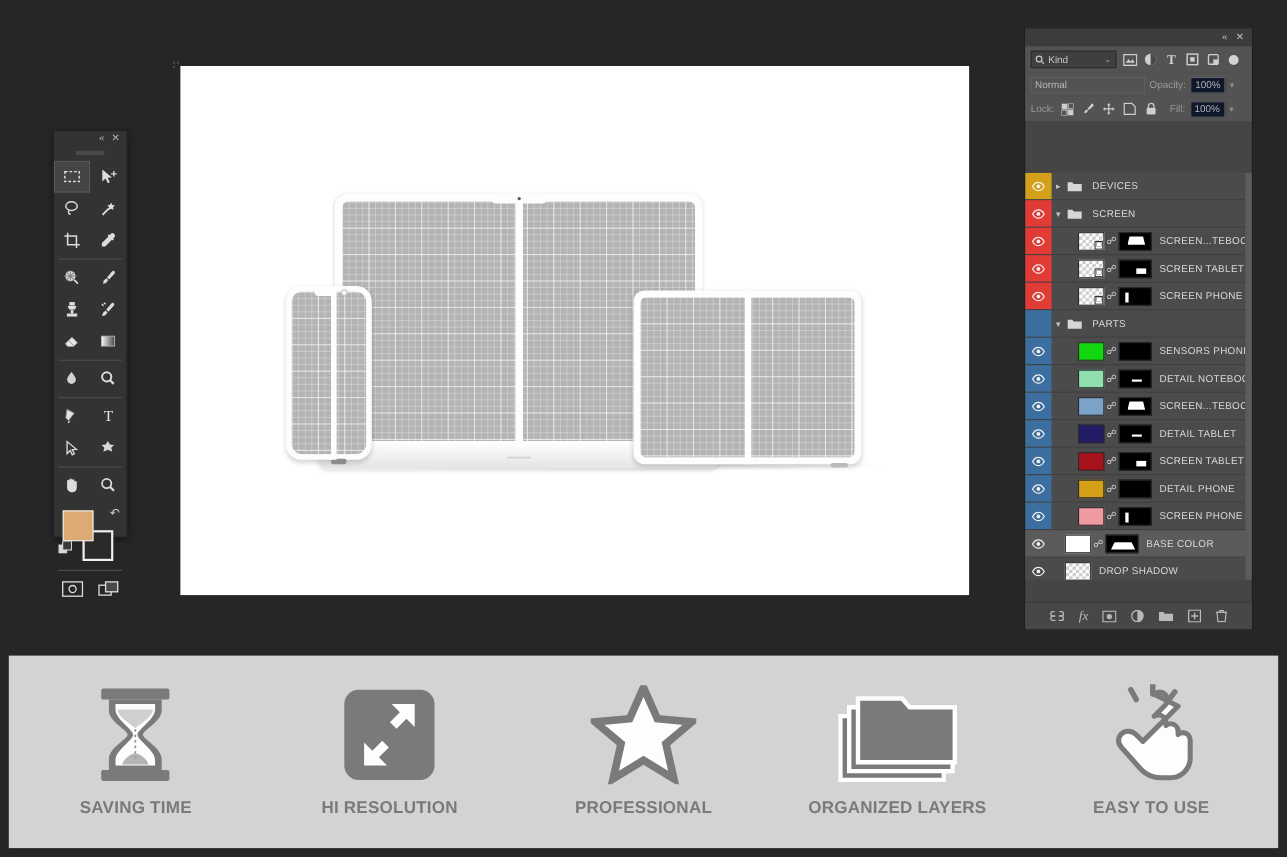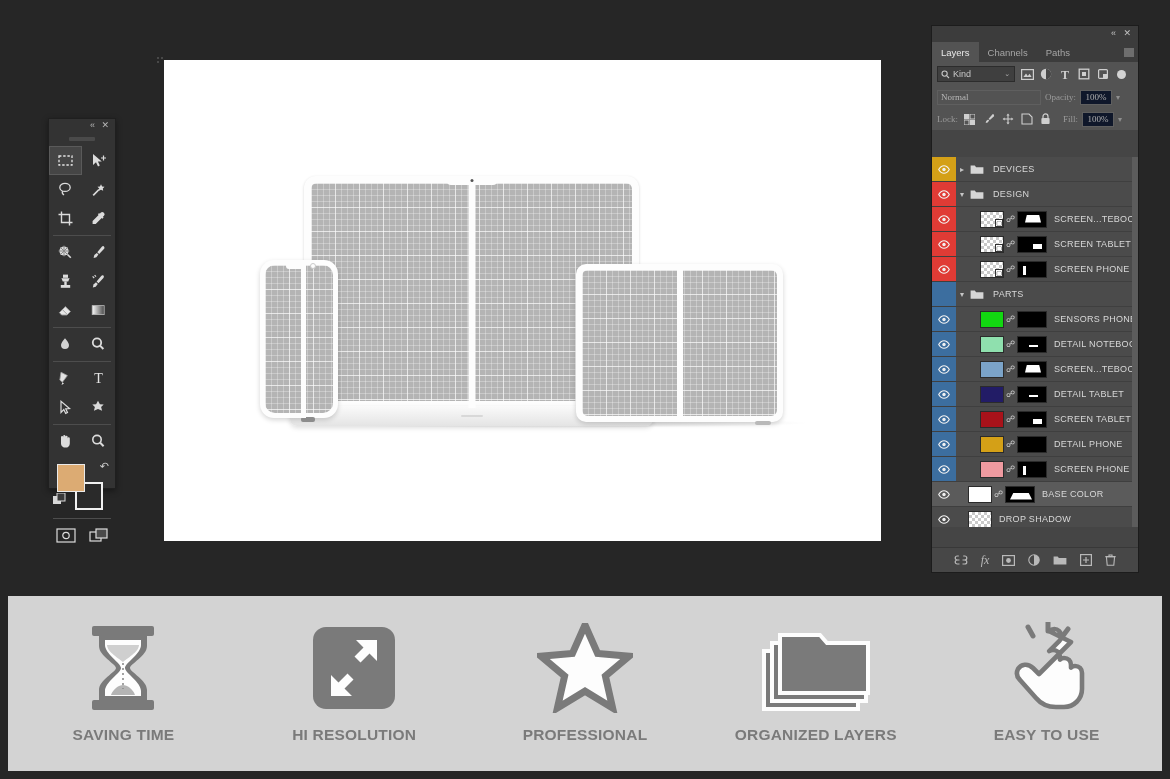--- a/index.html
+++ b/index.html
@@ -119,21 +119,21 @@
     height:24px; background:#535353; display:flex; align-items:center; padding:0 5px; gap:5px;
   }
   .kind-box {
     width:78px; height:16px; background:#3f3f3f; border:1px solid #2c2c2c;
     display:flex; align-items:center; gap:3px; padding:0 3px; position:relative;
   }
   .kind-box .lbl { font-size:9px; color:#c8c8c8; }
   .kind-box .chev { position:absolute; right:4px; color:#b0b0b0; font-size:7px; }
   .fi { width:14px; display:flex; align-items:center; justify-content:center; }
   .toggle-dot { width:9px; height:9px; border-radius:50%; background:#d3d3d3; margin-left:2px; }
-  .blend-row, .lock-row { height:22px; background:#535353; display:flex; align-items:center; padding:0 5px; font-size:9px; color:#9a9a9a; gap:4px;font-family:Liberation Serif, serif; }
+  .blend-row, .lock-row { height:22px; background:#535353; display:flex; align-items:center; padding:0 5px; font-size:9px; color:#9a9a9a; gap:4px; }
   .blend-sel { width:104px; height:15px; background:#535353; border:1px solid #5f5f5f; color:#b8b8b8; font-size:9px; display:flex; align-items:center; padding:0 3px; }
   .op-val { width:32px; height:15px; background:#0f172a; border:1px solid #5f5f5f; color:#b0b0b0; font-size:9px; display:flex; align-items:center; justify-content:center; }
   .lk { width:15px; display:flex; align-items:center; justify-content:center; }
 
   .layer-list { position:absolute; left:0; top:131px; right:0; bottom:45px; background:#4b4b4b; overflow:hidden; }
   .layer-row {
     height:25px; display:flex; align-items:center;
     border-bottom:1px solid #3f3f3f; position:relative;
   }
   .layer-row.selected { background:#5b5b5b; }
@@ -377,26 +377,20 @@
         </div>
       </div>
     </div>
   </div>
 
   <div class="panel">
     <div class="panel-top">
       <span class="ctl" style="right:22px;">«</span>
       <span class="ctl" style="right:7px;">✕</span>
     </div>
-    <div class="tabs">
-      <div class="tab active">Layers</div>
-      <div class="tab">Channels</div>
-      <div class="tab">Paths</div>
-      <div class="panel-menu"></div>
-    </div>
 
     <div class="filter-row">
       <div class="kind-box">
         <svg width="9" height="9" viewBox="0 0 9 9">
             <circle cx="3.6" cy="3.6" r="2.6" fill="none" stroke="#c8c8c8" stroke-width="1.1"></circle>
             <path d="M5.6 5.6L8 8" stroke="#c8c8c8" stroke-width="1.1"></path>
           </svg>
         <span class="lbl">Kind</span>
         <span class="chev">⌄</span>
       </div>
@@ -499,21 +493,21 @@
               <path d="M6 .7C2.8.7.7 4.5.7 4.5S2.8 8.3 6 8.3s5.3-3.8 5.3-3.8S9.2.7 6 .7z" fill="none" stroke="#f2f2f2" stroke-width="1.1"></path>
               <circle cx="6" cy="4.5" r="1.7" fill="#f2f2f2"></circle>
             </svg>
           </div>
           <span class="twisty">▾</span>
           <span class="folder-ic">
             <svg width="14" height="11" viewBox="0 0 14 11">
               <path d="M.6 9.8V1.6h4.2l1.3 1.7h7.3v6.5z" fill="#d6d6d6"></path>
             </svg>
           </span>
-          <span class="lname">DESIGN</span>
+          <span class="lname">SCREEN</span>
         </div>
         <div class="layer-row">
           <div class="eye-cell" style="background:#e03b35;">
             <svg width="12" height="9" viewBox="0 0 12 9">
               <path d="M6 .7C2.8.7.7 4.5.7 4.5S2.8 8.3 6 8.3s5.3-3.8 5.3-3.8S9.2.7 6 .7z" fill="none" stroke="#f2f2f2" stroke-width="1.1"></path>
               <circle cx="6" cy="4.5" r="1.7" fill="#f2f2f2"></circle>
             </svg>
           </div>
           <span class="twisty"></span>
           <div class="thumb checker" style="position:relative;margin-left:12px;">

